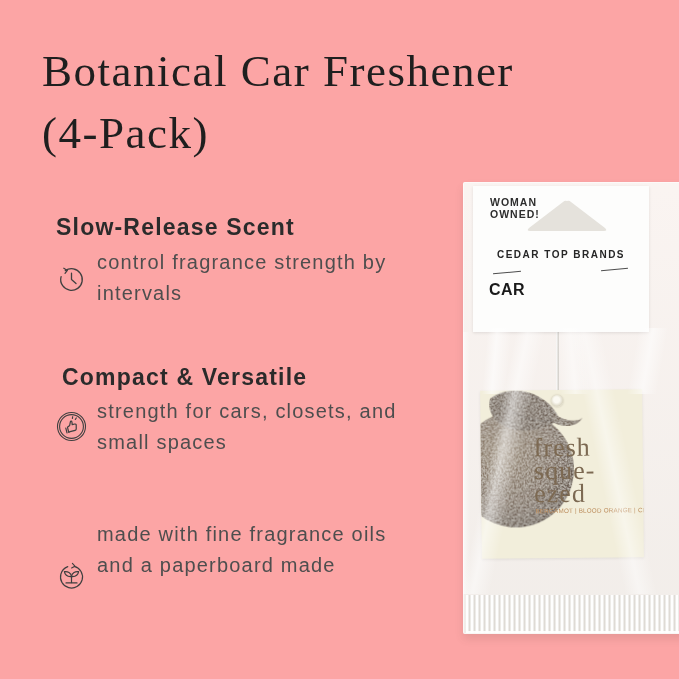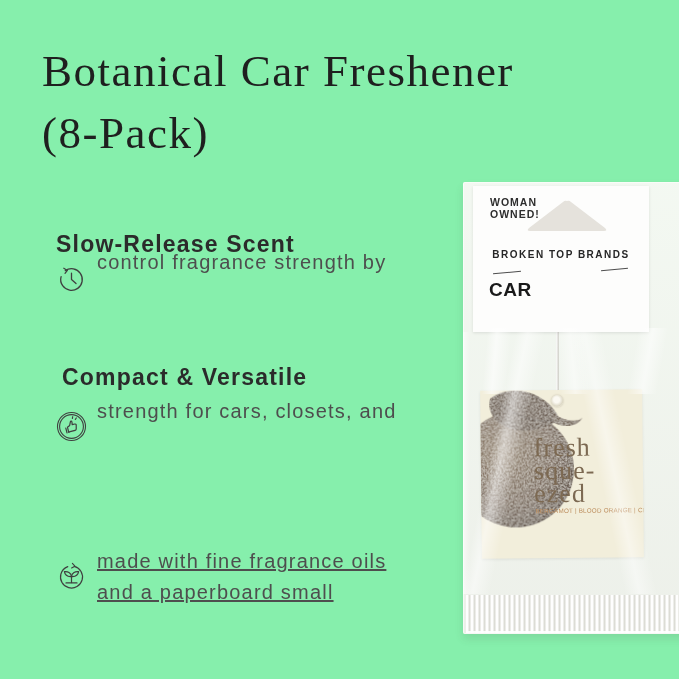--- a/index.html
+++ b/index.html
@@ -1,41 +1,41 @@
 <!DOCTYPE html>
 <html><head>
 <meta charset="utf-8">
 <style>
   html,body { margin:0; padding:0; }
   #canvas {
     position:relative; width:679px; height:679px; overflow:hidden;
-    background:#86efac;
+    background:#fca5a5;
     font-family:"Liberation Sans", sans-serif;
   }
   
   .title {
     position:absolute; left:42px; top:40px; width:580px;
     font-family:"Liberation Serif", serif;
     font-size:45px; line-height:62px; letter-spacing:1.5px;
     font-weight:400; color:#1f1f1f;
   }
   .f-heading {
     position:absolute; left:56px;
     font-size:23px; font-weight:700; letter-spacing:1.2px; color:#2b2b2b;
   }
-  #f1-heading { top:231px; }
+  #f1-heading { top:214px; }
   #f2-heading { top:364px;margin-left:6px; }
   #f3-heading { top:511px; }
   .f-lines {
     position:absolute; left:97px;
     font-size:20px; line-height:31px; letter-spacing:1.2px; color:#4e4e4e;
   }
   #f1-lines { top:247px; }
   #f2-lines { top:396px; }
-  #f3-lines { top:546px;text-decoration:underline; }
+  #f3-lines { top:519px; }
   .f-icon { position:absolute; left:55px; width:33px; height:33px; }
   #f1-icon { top:262px; }
   #f2-icon { top:410px; }
   #f3-icon { top:560px; }
   .f-icon svg { display:block; }
 
   
   .bag {
     position:absolute; left:463px; top:182px; width:218px; height:452px;
     background:linear-gradient(180deg, rgba(250,249,246,.94), rgba(241,240,236,.96));
@@ -70,21 +70,21 @@
   .hang-tab { position:absolute; left:52px; top:12px; }
   .brand {
     position:absolute; left:0; top:63px; width:100%; text-align:center;
     font-size:10px; font-weight:700; letter-spacing:1.5px; color:#262626;
   }
   .dash { position:absolute; height:0; border-top:1.6px solid #4d4d4d; }
   .dash-l { left:20px; top:86px; width:28px; transform:rotate(-5deg); }
   .dash-r { left:128px; top:83px; width:27px; transform:rotate(-5deg); }
   .pname {
     position:absolute; left:16px; top:91px;
-    font-size:19px; line-height:25px; font-weight:700;
+    font-size:16px; line-height:25px; font-weight:700;
     letter-spacing:.5px; color:#1a1a1a;
   }
   .string {
     position:absolute; left:93px; top:150px; width:3px; height:62px; z-index:2;
     background:linear-gradient(90deg, rgba(255,255,255,.95), rgba(186,183,175,.65));
   }
   .fresh-card {
     position:absolute; left:18px; top:208px; width:162px; height:168px; z-index:3;
     background:#f2eedb; overflow:hidden; transform:rotate(-.6deg);
     box-shadow:0 1px 3px rgba(0,0,0,.08);
@@ -113,79 +113,81 @@
     border-bottom:2px solid rgba(255,255,255,.9);
   }
 </style>
 </head>
 <body>
 
 <div id="canvas">
 
   <div class="title">
     <div>Botanical Car Freshener</div>
-    <div>(8-Pack)</div>
+    <div>(4-Pack)</div>
   </div>
 
   <div class="f-heading" id="f1-heading">Slow-Release Scent</div>
   <div class="f-icon" id="f1-icon">
     <svg width="33" height="33" viewBox="0 0 33 33" fill="none" stroke="#3f3f3f" stroke-width="1.3" stroke-linecap="round" stroke-linejoin="round">
       <circle cx="16.5" cy="17.5" r="10.8" stroke-dasharray="60 7.9" transform="rotate(-125 16.5 17.5)"></circle>
       <path d="M8.8 6.2 l3.6 2.2 -2.4 3" stroke-width="1.2"></path>
       <path d="M16.5 11.2 V17.5 L21 21.5"></path>
     </svg>
   </div>
   <div class="f-lines" id="f1-lines">
     <div>control fragrance strength by</div>
+    <div>intervals</div>
   </div>
 
   <div class="f-heading" id="f2-heading">Compact &amp; Versatile</div>
   <div class="f-icon" id="f2-icon">
     <svg width="33" height="33" viewBox="0 0 33 33" fill="none" stroke="#3f3f3f" stroke-width="1.1" stroke-linecap="round" stroke-linejoin="round">
       <circle cx="16.5" cy="16.5" r="14"></circle>
       <circle cx="16.5" cy="16.5" r="11.9"></circle>
       <g transform="rotate(-14 16.5 16.5)" stroke-width="1.2">
         <path d="M12.4 21.6 v-5.4 l2.6-1.2 1.5-3.2 c.4-.9 1.6-.6 1.5 .4 l-.4 2.7 h2.7 c.8 0 1.3 .7 1.1 1.4 l-.9 3.7 c-.2 .7-.8 1.1-1.4 1.1 h-5.2 z"></path>
         <path d="M10.6 16.6 v5"></path>
         <path d="M19.3 8.9 l.7-1.6 M21.9 10.6 l1.3-1.2"></path>
       </g>
     </svg>
   </div>
   <div class="f-lines" id="f2-lines">
     <div>strength for cars, closets, and</div>
+    <div>small spaces</div>
   </div>
 
   <div class="f-icon" id="f3-icon">
     <svg width="33" height="33" viewBox="0 0 33 33" fill="none" stroke="#3f3f3f" stroke-width="1.2" stroke-linecap="round" stroke-linejoin="round">
       <circle cx="16.5" cy="17" r="11" stroke-dasharray="62 7.1" transform="rotate(-75 16.5 17)"></circle>
       <path d="M17.4 3.4 l2.5 2.8 -3.3 1.8" stroke-width="1.1"></path>
       <path d="M16.5 22.6 v-6"></path>
       <path d="M16.5 16.6 c-4.4 .4 -6.6-2.1-7.1-4.9 c3.3-.5 6.6 .9 7.1 4.9 z"></path>
       <path d="M16.5 16.6 c4.4 .4 6.6-2.1 7.1-4.9 c-3.3-.5-6.6 .9-7.1 4.9 z"></path>
       <path d="M11 22.9 h11"></path>
     </svg>
   </div>
   <div class="f-lines" id="f3-lines">
     <div>made with fine fragrance oils</div>
-    <div>and a paperboard small</div>
+    <div>and a paperboard made</div>
   </div>
 
   <div class="bag">
 
     <div class="header-card">
       <div class="owner">
         <div>WOMAN</div>
         <div>OWNED!</div>
       </div>
       <div class="hang-tab">
         <svg width="84" height="34" viewBox="0 0 84 34">
           <path d="M42 3 Q44 2 46 4 L80 30 Q83 33 79 33 L5 33 Q1 33 4 30 L38 4 Q40 2 42 3 Z" fill="#e5e2dc"></path>
         </svg>
       </div>
-      <div class="brand">BROKEN TOP BRANDS</div>
+      <div class="brand">CEDAR TOP BRANDS</div>
       <div class="dash dash-l"></div>
       <div class="dash dash-r"></div>
       <div class="pname">
         <div>CAR</div>
       </div>
     </div>
 
     <div class="string"></div>
 
     <div class="fresh-card">

